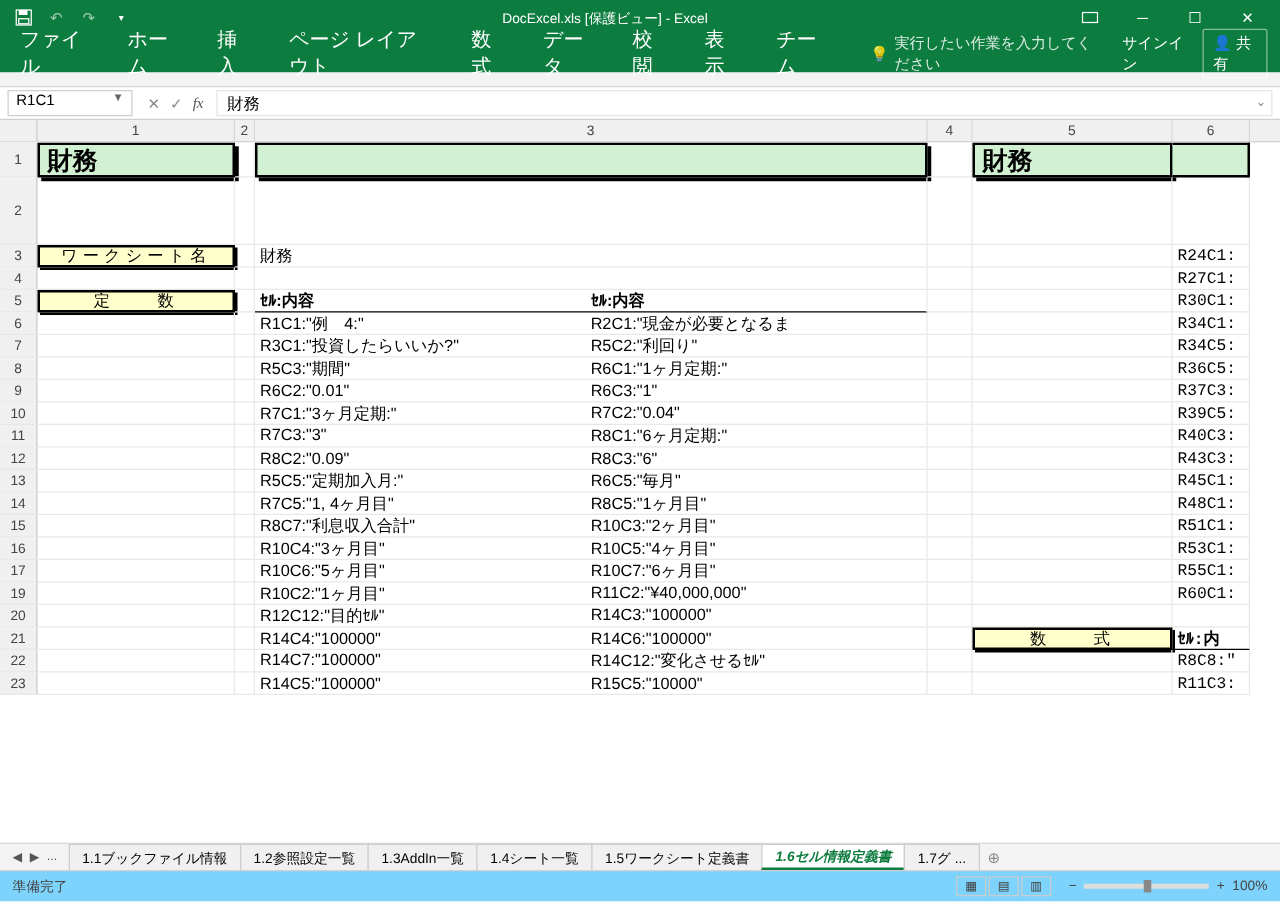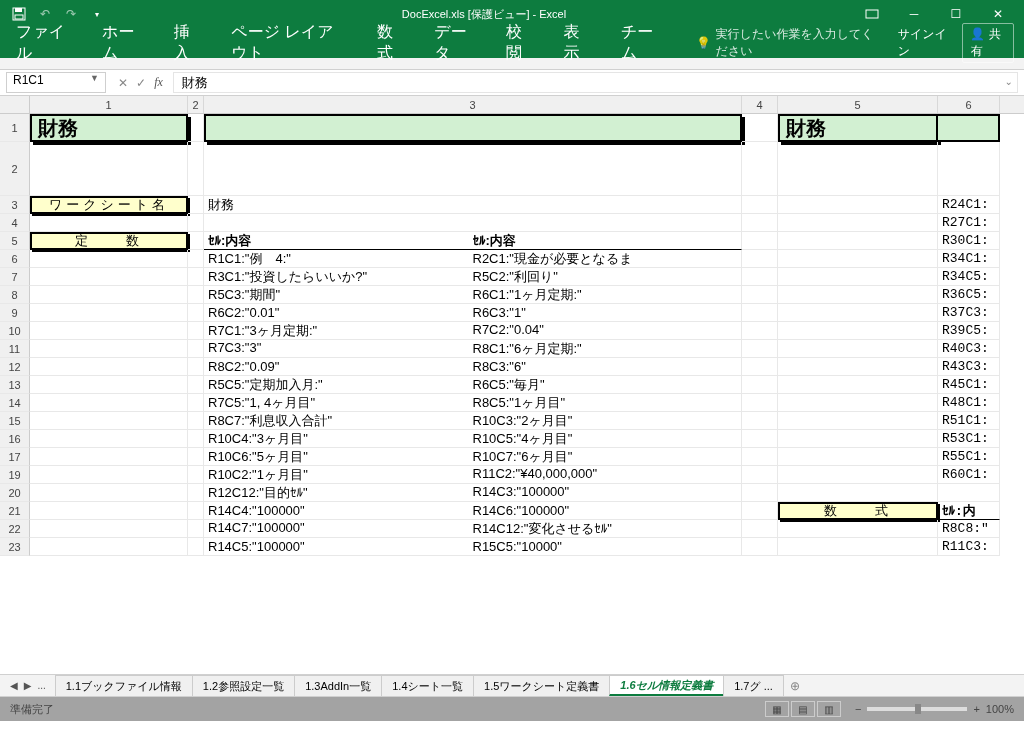--- a/index.html
+++ b/index.html
@@ -56,21 +56,21 @@
 .sheettabs .nav { display:flex; gap:6px; padding:0 10px; color:#555; }
 .sheettabs .nav span { cursor:pointer; font-size:10px; }
 .sheettabs .tabs { display:flex; align-items:stretch; height:100%; }
 .stab { padding:0 10px; border:1px solid #ccc; border-bottom:none; background:#fff; font-size:11px; display:flex; align-items:center; cursor:pointer; margin-left:-1px; }
 .stab.active { background:#fff; color:#0d7c3f; border-bottom:2px solid #0d7c3f; font-weight:bold;font-style:italic; }
 .stab.inactive { background:#f0f0f0; }
 .addsheet { width:22px; display:flex; align-items:center; justify-content:center; color:#888; cursor:pointer; }
 .sheettabs .hscroll { margin-left:auto; width:30px; }
 
 
-.statusbar { height:22px; background:#a3a3a3; border-top:1px solid #d0d0d0; display:flex; align-items:center; padding:12px 10px; font-size:11px; color:#444;justify-content:space-between; }
+.statusbar { height:22px; background:#7dd3fc; border-top:1px solid #d0d0d0; display:flex; align-items:center; padding:12px 10px; font-size:11px; color:#444;justify-content:space-between; }
 .statusbar .views { margin-left:auto; display:flex; gap:2px; }
 .statusbar .views span { width:24px; height:16px; border:1px solid #ccc; display:flex; align-items:center; justify-content:center; cursor:pointer; font-size:10px; }
 .statusbar .zoom { display:flex; align-items:center; gap:6px; margin-left:14px; }
 .statusbar .zoomtrack { width:100px; height:4px; background:#ddd; position:relative; }
 .statusbar .zoomtrack .thumb { position:absolute; left:48px; top:-3px; width:6px; height:10px; background:#888; }
 
 svg { display:block; }
 </style>
 </head>
 <body>

